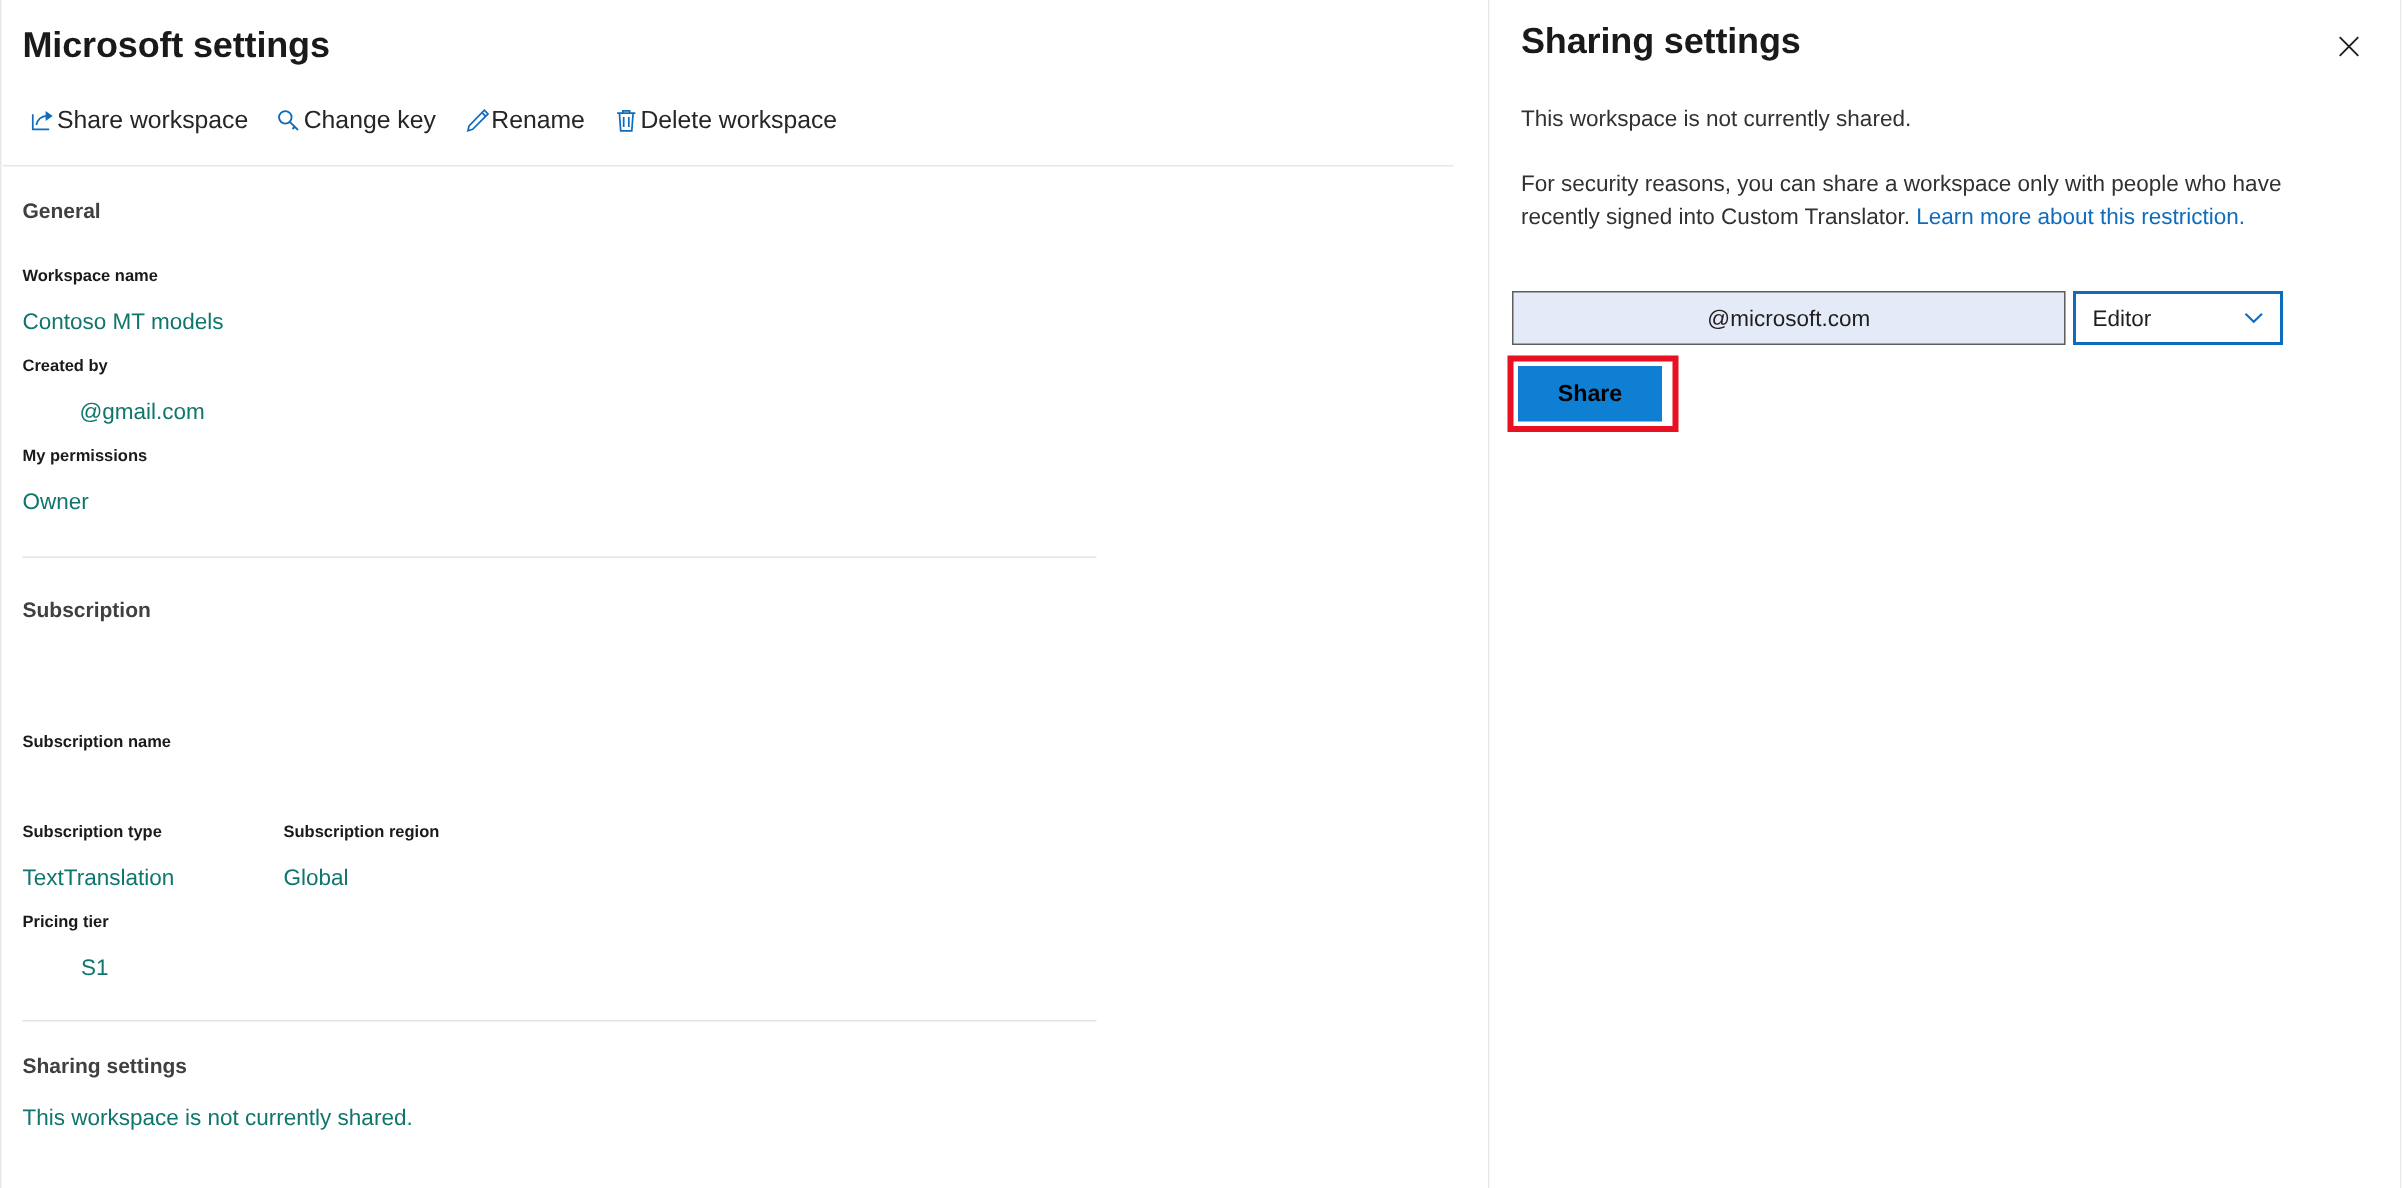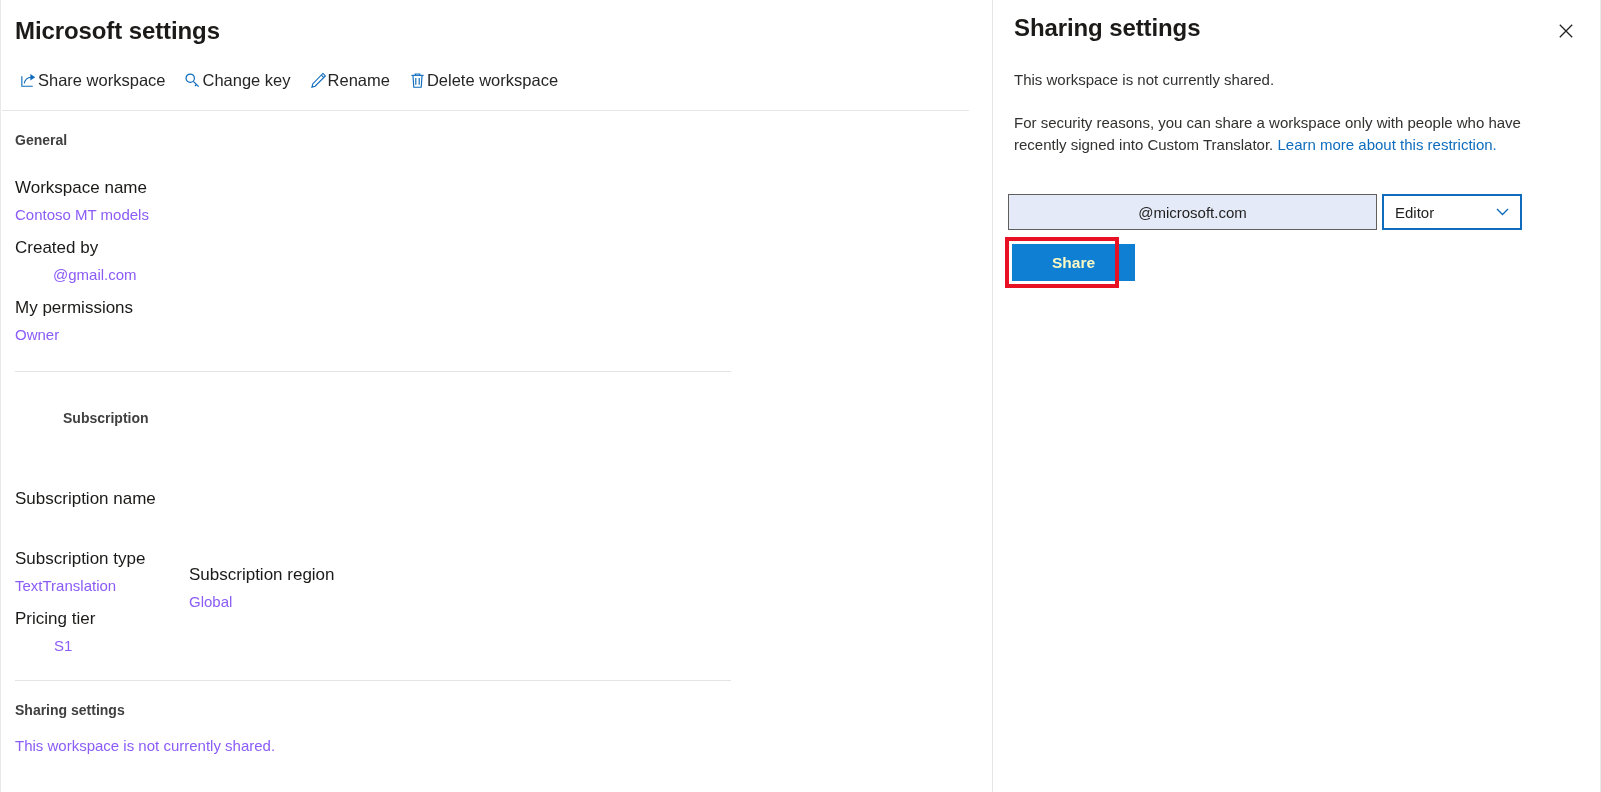--- a/index.html
+++ b/index.html
@@ -88,44 +88,44 @@
   }
 
   .section-head {
     font-size: 14px;
     font-weight: 600;
     color: #404040;
     position: absolute;
     left: 14px;
   }
   .field-label {
-    font-size: 17px;
+    font-size: 11px;
+    font-weight: 700;
+    color: #1b1a19;
+    position: absolute;
+    left: 14px;
+  }
+  .field-value {
+    font-size: 15px;
     font-weight: 400;
-    color: #1b1a19;
-    position: absolute;
-    left: 14px;
-  }
-  .field-value {
-    font-size: 15px;
-    font-weight: 400;
-    color: #8b5cf6;
+    color: #0f766e;
     position: absolute;
     left: 14px;
   }
   .body-text {
     font-size: 15px;
     font-weight: 400;
     color: #323130;
     position: absolute;
     left: 14px;
     width: 716px;
     line-height: 22px;
   }
   .indent-val { left: 52px !important; }
-  .col2 { left: 188px !important; margin-top: 16px; }
+  .col2 { left: 188px !important; }
 
   
   .right-panel {
     position: relative;
     width: 608px;
     height: 792px;
     background: #ffffff;
     border-right: 1px solid #e8e8e8;
   }
   .panel-title {
@@ -221,24 +221,24 @@
     width: 114px;
     height: 51px;
     border: 4px solid #e81123;
     background: transparent;
     pointer-events: none;
   }
   .share-btn {
     position: absolute;
     left: 1012px;
     top: 244px;
-    width: 123px;
+    width: 96px;
     height: 37px;
     background: #0f7fd4;
-    color: #fef9c3;
+    color: #000000;
     font-size: 15.5px;
     font-weight: 700;
     font-family: "Liberation Sans", sans-serif;
     border: none;
     cursor: pointer;
     display: flex;
     align-items: center;
     justify-content: center;
   }
 </style>
@@ -306,21 +306,21 @@
     <div class="field-value" style="top:206px;">Contoso MT models</div>
 
     <div class="field-label" style="top:238px;">Created by</div>
     <div class="field-value indent-val" style="top:266px;">@gmail.com</div>
 
     <div class="field-label" style="top:298px;">My permissions</div>
     <div class="field-value" style="top:326px;">Owner</div>
 
     <div class="divider-short" style="top:371px;"></div>
 
-    <div class="section-head" style="top:410px;margin-left:48px;">Subscription</div>
+    <div class="section-head" style="top:398px;">Subscription</div>
 
 
     <div class="field-label" style="top:489px;">Subscription name</div>
     <div class="field-value" style="top:517px;"></div>
 
     <div class="field-label" style="top:549px;">Subscription type</div>
     <div class="field-value" style="top:577px;">TextTranslation</div>
 
     <div class="field-label col2" style="top:549px;">Subscription region</div>
     <div class="field-value col2" style="top:577px;">Global</div>

